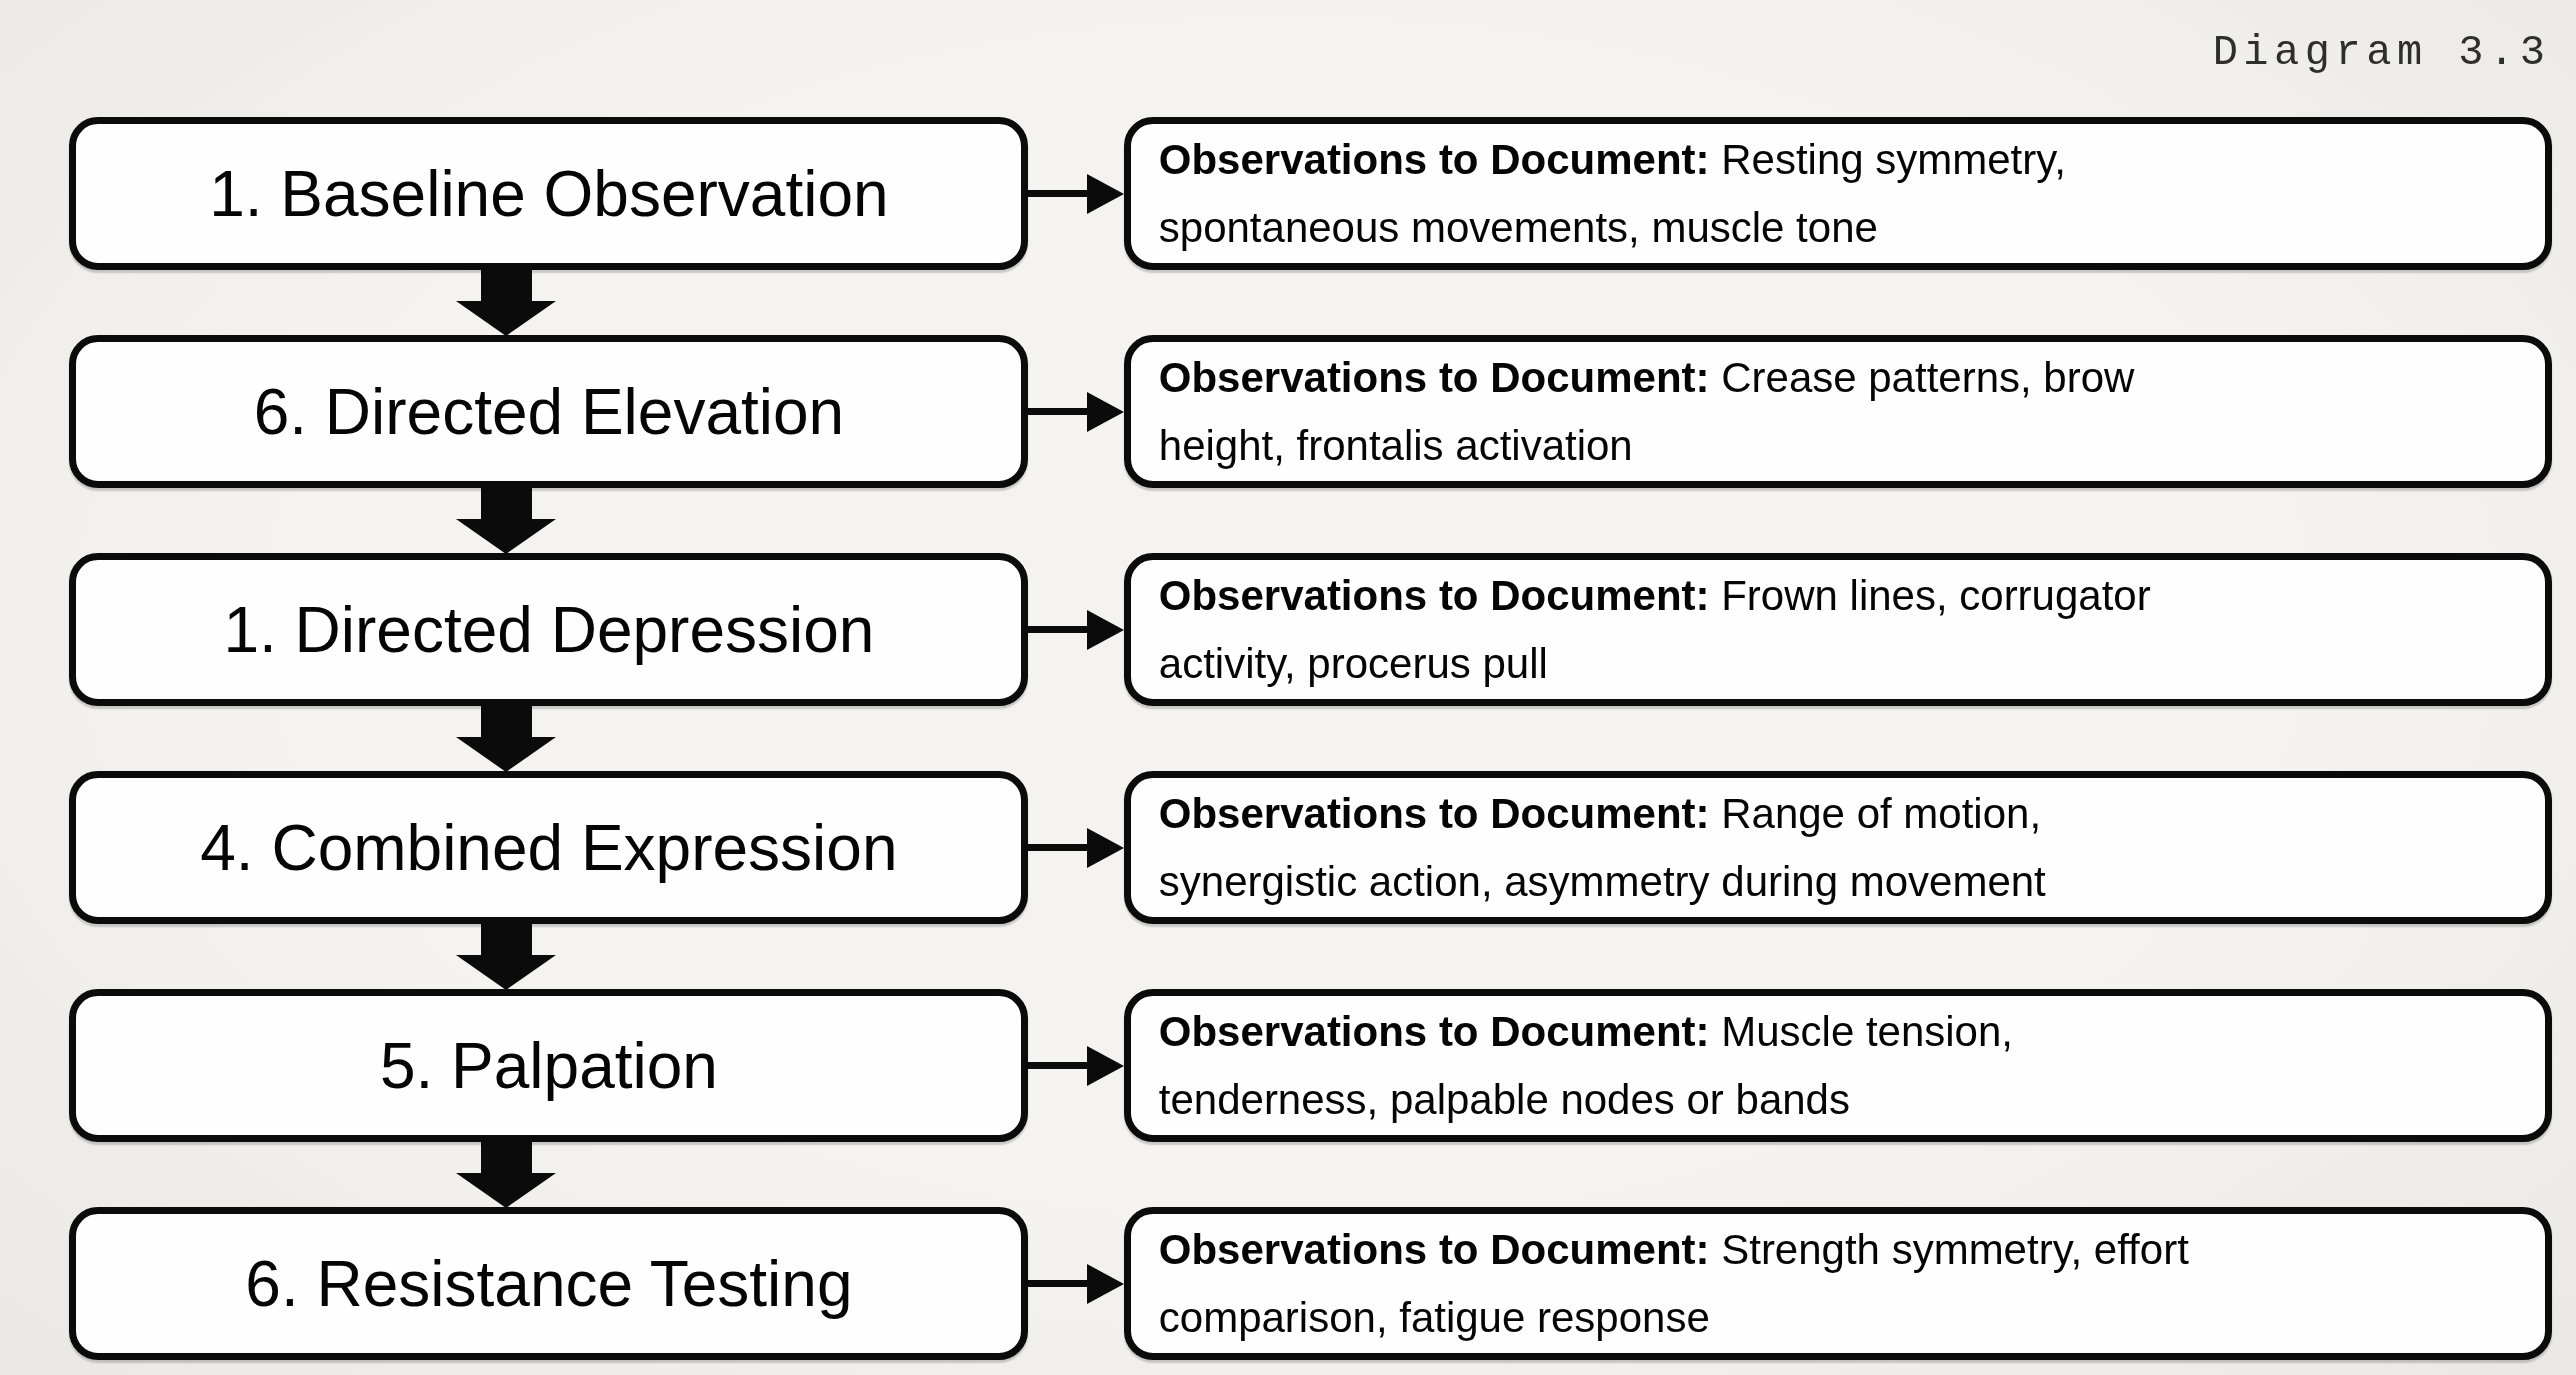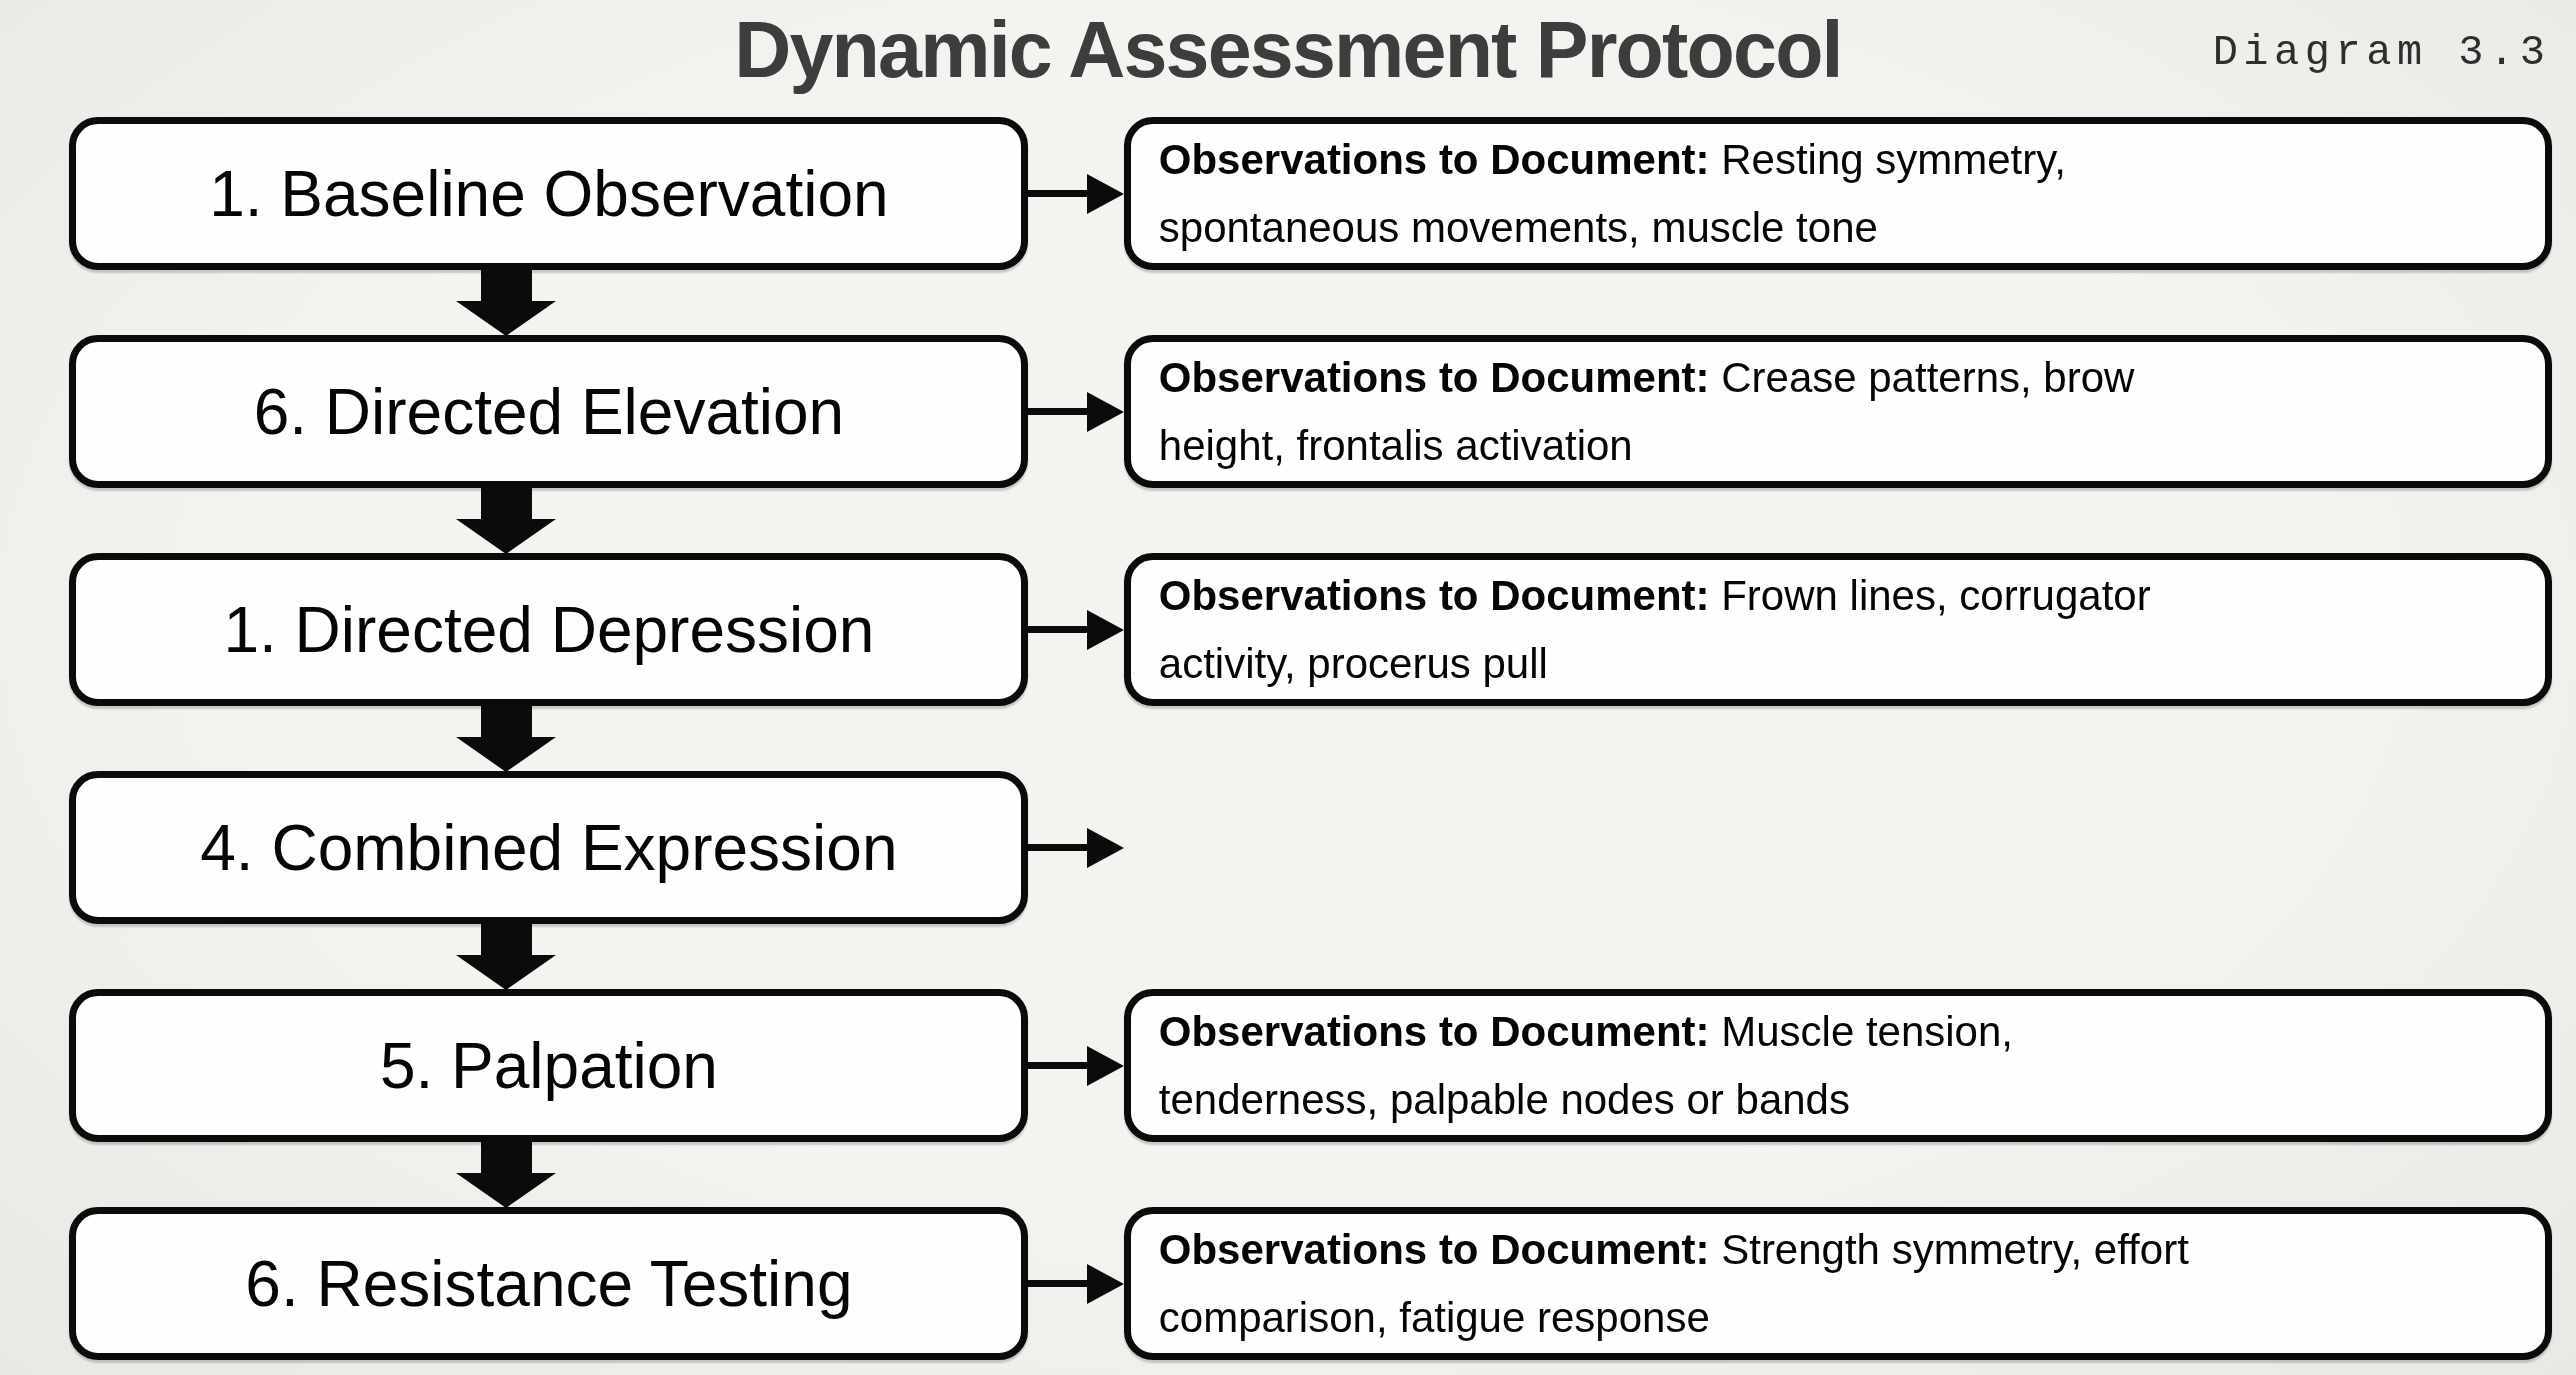--- a/index.html
+++ b/index.html
@@ -106,21 +106,20 @@
     width: 0; height: 0;
     border-left: 50px solid transparent;
     border-right: 50px solid transparent;
     border-top: 35px solid var(--line-color);
   }
 </style>
 </head>
 <body>
 
 <div class="header">
-  <div class="title">Dynamic Assessment Protocol</div>
   <div class="diagram-label">Diagram 3.3</div>
 </div>
 
 <div class="flow">
 
   <div class="row">
     <div class="step-box">
       <span class="step-label">1. Baseline Observation</span>
     </div>
     <div class="h-arrow">
@@ -177,20 +176,23 @@
   </div>
 
   <div class="row">
     <div class="step-box">
       <span class="step-label">4. Combined Expression</span>
     </div>
     <div class="h-arrow">
       <div class="h-line"></div>
       <div class="h-head"></div>
     </div>
+    <div class="obs-box">
+      <p class="obs-p"><span class="obs-label">Observations to Document:</span> <span>Range of motion,</span><br><span>synergistic action, asymmetry during movement</span></p>
+    </div>
   </div>
   <div class="row-gap">
     <div class="down-arrow">
       <div class="d-stem"></div>
       <div class="d-head"></div>
     </div>
   </div>
 
   <div class="row">
     <div class="step-box">

